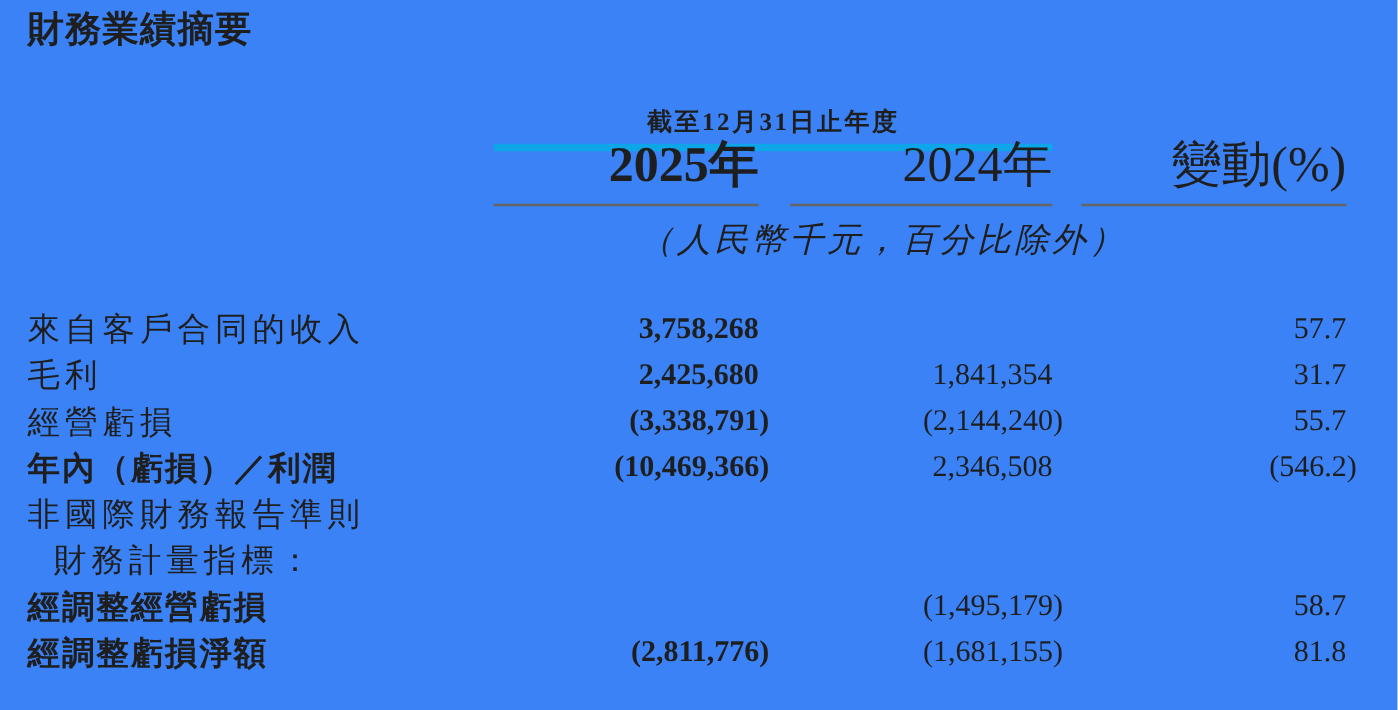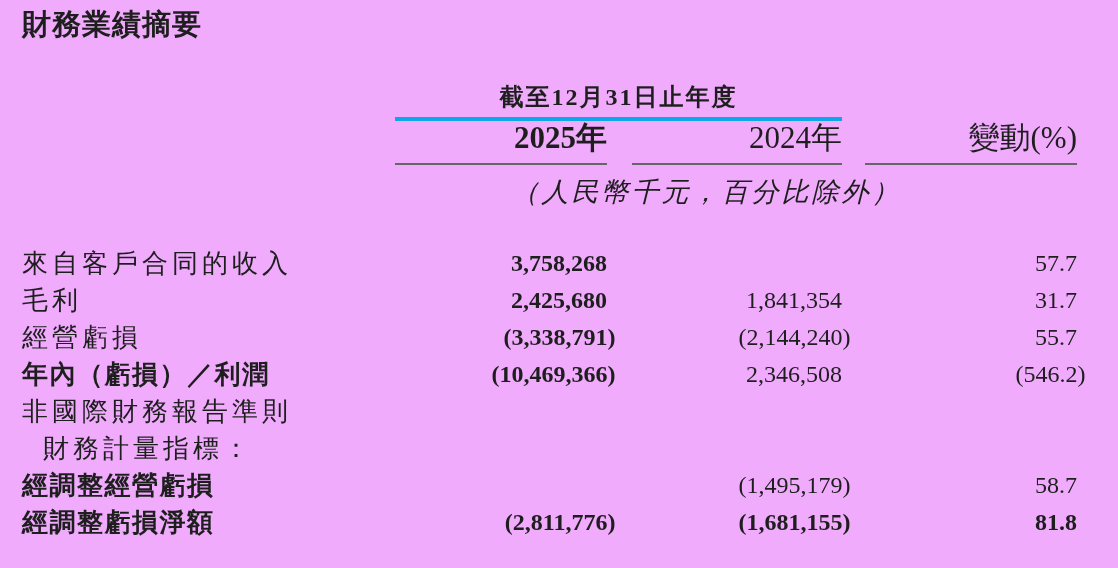--- a/index.html
+++ b/index.html
@@ -1,21 +1,21 @@
 <!DOCTYPE html>
 <html><head>
 <meta charset="utf-8">
 <style>
   * { margin: 0; padding: 0; box-sizing: border-box; }
   html, body { background: #ffffff; }
   .page {
     position: relative;
     width: 1118px;
     height: 568px;
-    background: #f0abfc;
+    background: #3b82f6;
     color: #1e1e1e;
     font-family: "Liberation Serif", "DejaVu Serif", serif;
     overflow: hidden;
   }
   .title {
     position: absolute;
     left: 22px;
     top: 6px;
     font-family: "Liberation Sans", "DejaVu Sans", sans-serif;
     font-weight: bold;
@@ -32,33 +32,33 @@
   }
   .grid {
     display: grid;
     grid-template-columns: 373px 212px 235px 235px;
     grid-template-rows: 41px 44px 41px 39px repeat(8, 37px);
   }
   .cell { white-space: nowrap; }
   
   .span-head {
     grid-row: 1; grid-column: 2 / 4;
-    border-bottom: 4px solid #0ea5e9;
+    border-bottom: 6px solid #0ea5e9;
     display: flex; align-items: flex-end; justify-content: center;
     padding-bottom: 4px;
     font-weight: bold;
-    font-size: 24px;
+    font-size: 20px;
     letter-spacing: 2px;
   }
   
   .th {
     position: relative;
     display: flex; align-items: flex-end; justify-content: flex-end;
     padding-bottom: 6px;
-    font-size: 31px;
+    font-size: 40px;
     grid-row: 2;
   }
   .th::after {
     content: ""; position: absolute; bottom: 0; right: 0; left: 0;
     height: 2px; background: #666666;
   }
   .th.gap25::after { left: 25px; }
   .th.gap23::after { left: 23px; }
   .th.c2 { grid-column: 2; font-weight: bold; }
   .th.c3 { grid-column: 3; }
@@ -88,21 +88,21 @@
   .num {
     text-align: right;
     font-size: 24px;
     line-height: 37px;
   }
   .num.b { font-weight: bold; }
   .c2 { grid-column: 2; }
   .c3 { grid-column: 3; }
   .c4 { grid-column: 4; }
   .r5 { grid-row: 5; } .r6 { grid-row: 6; } .r7 { grid-row: 7; } .r8 { grid-row: 8; }
-  .r9 { grid-row: 9; } .r10 { grid-row: 10; } .r11 { grid-row: 11; } .r12 { grid-row: 12; font-weight: bold; }
+  .r9 { grid-row: 9; } .r10 { grid-row: 10; } .r11 { grid-row: 11; } .r12 { grid-row: 12; }
 </style>
 </head>
 <body>
 
 <div class="page">
 
   <div class="title">財務業績摘要</div>
 
   <div class="fintable">
     <div class="grid">

